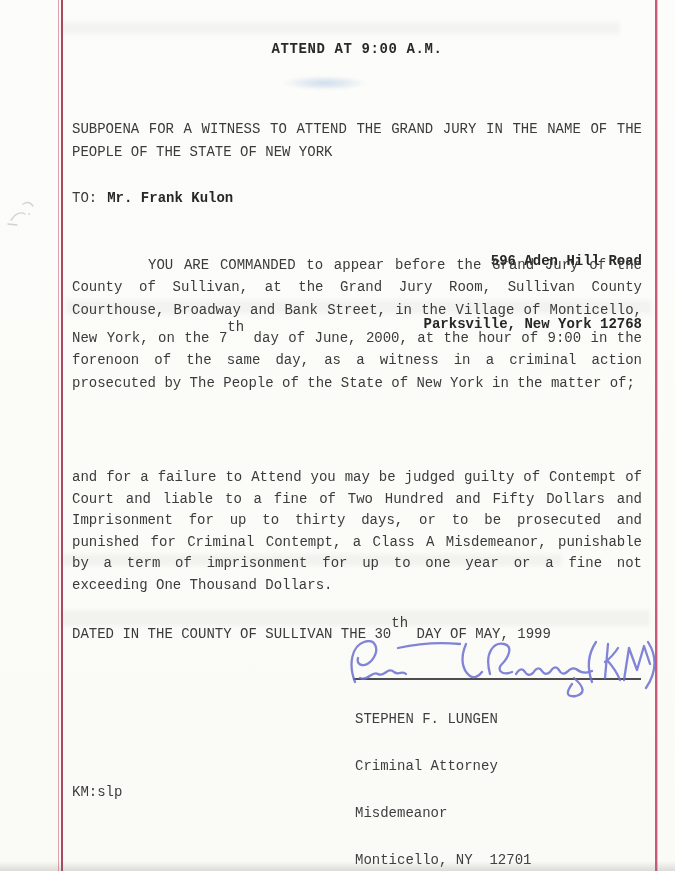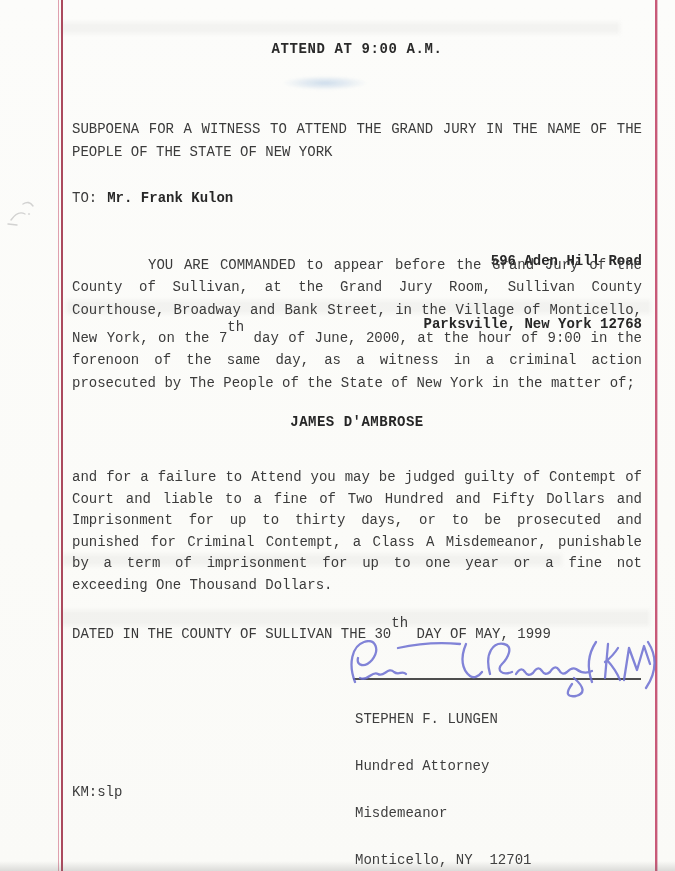--- a/index.html
+++ b/index.html
@@ -84,21 +84,20 @@
   <div class="tblock subpoena-head">SUBPOENA FOR A WITNESS TO ATTEND THE GRAND JURY IN THE NAME OF THE PEOPLE OF THE STATE OF NEW YORK</div>
 
   <div class="tblock to-block">
     <div><span class="to-label">TO:</span><span class="name">Mr. Frank Kulon</span></div>
     <div class="addr">596 Aden Hill Road</div>
     <div class="addr">Parksville, New York 12768</div>
   </div>
 
   <div class="tblock command-para"><span>YOU ARE COMMANDED to appear before the Grand Jury of the County of Sullivan, at the Grand Jury Room, Sullivan County Courthouse, Broadway and Bank Street, in the Village of Monticello, New York, on the 7</span><sup class="ord">th</sup><span> day of June, 2000, at the hour of 9:00 in the forenoon of the same day, as a witness in a criminal action prosecuted by The People of the State of New York in the matter of;</span></div>
 
-  <div class="tblock case-name">JAMES D'AMBROSE</div>
 
   <div class="tblock penalty-para">and for a failure to Attend you may be judged guilty of Contempt of Court and liable to a fine of Two Hundred and Fifty Dollars and Imprisonment for up to thirty days, or to be prosecuted and punished for Criminal Contempt, a Class A Misdemeanor, punishable by a term of imprisonment for up to one year or a fine not exceeding One Thousand Dollars.</div>
 
   <div class="tblock dated-line"><span>DATED IN THE COUNTY OF SULLIVAN THE 30</span><sup class="ord">th</sup><span> DAY OF MAY, 1999</span></div>
 
   <div class="sig-underline"></div>
   <svg class="sig-ink" width="316" height="64" viewBox="0 0 316 64">
     <g stroke="#6c6fd2" stroke-width="2.3" fill="none" stroke-linecap="round" stroke-linejoin="round" opacity="0.85">
       <path d="M11,48 C4,30 8,12 20,8 C32,4 36,16 28,26 C21,34 12,32 14,24"></path>
       <path d="M16,44 C24,48 28,36 34,40 C40,44 44,32 50,38 C55,42 58,36 62,40"></path>
@@ -109,21 +108,21 @@
       <path d="M230,44 q16,14 2,18 q-14,2 -4,-12"></path>
       <path d="M252,8 q-12,18 -4,40"></path>
       <path d="M264,10 l-3,34 M261,28 q8,-6 13,-14 M263,26 q9,10 13,20"></path>
       <path d="M280,46 l5,-32 l8,22 l7,-24 l6,18"></path>
       <path d="M304,8 q14,22 -2,46"></path>
     </g>
   </svg>
 
   <div class="sig-block">
     <div>STEPHEN F. LUNGEN</div>
-    <div>Hundred Attorney</div>
+    <div>Criminal Attorney</div>
     <div>Misdemeanor</div>
     <div>Monticello, NY  12701</div>
     
   </div>
 
   <div class="ref-initials">KM:slp</div>
 
   <div class="bottom-shade"></div>
 </div>
 

